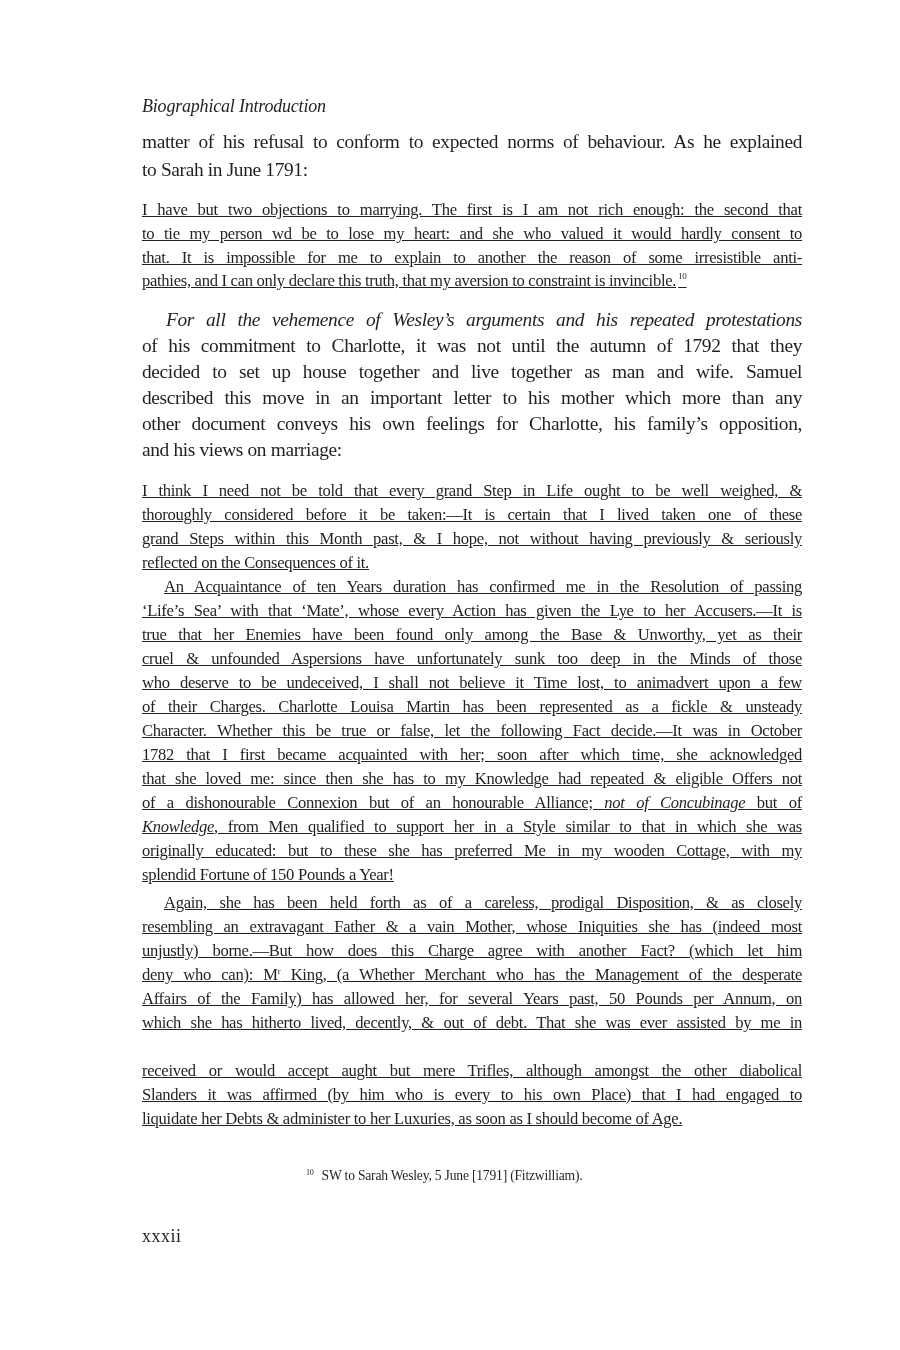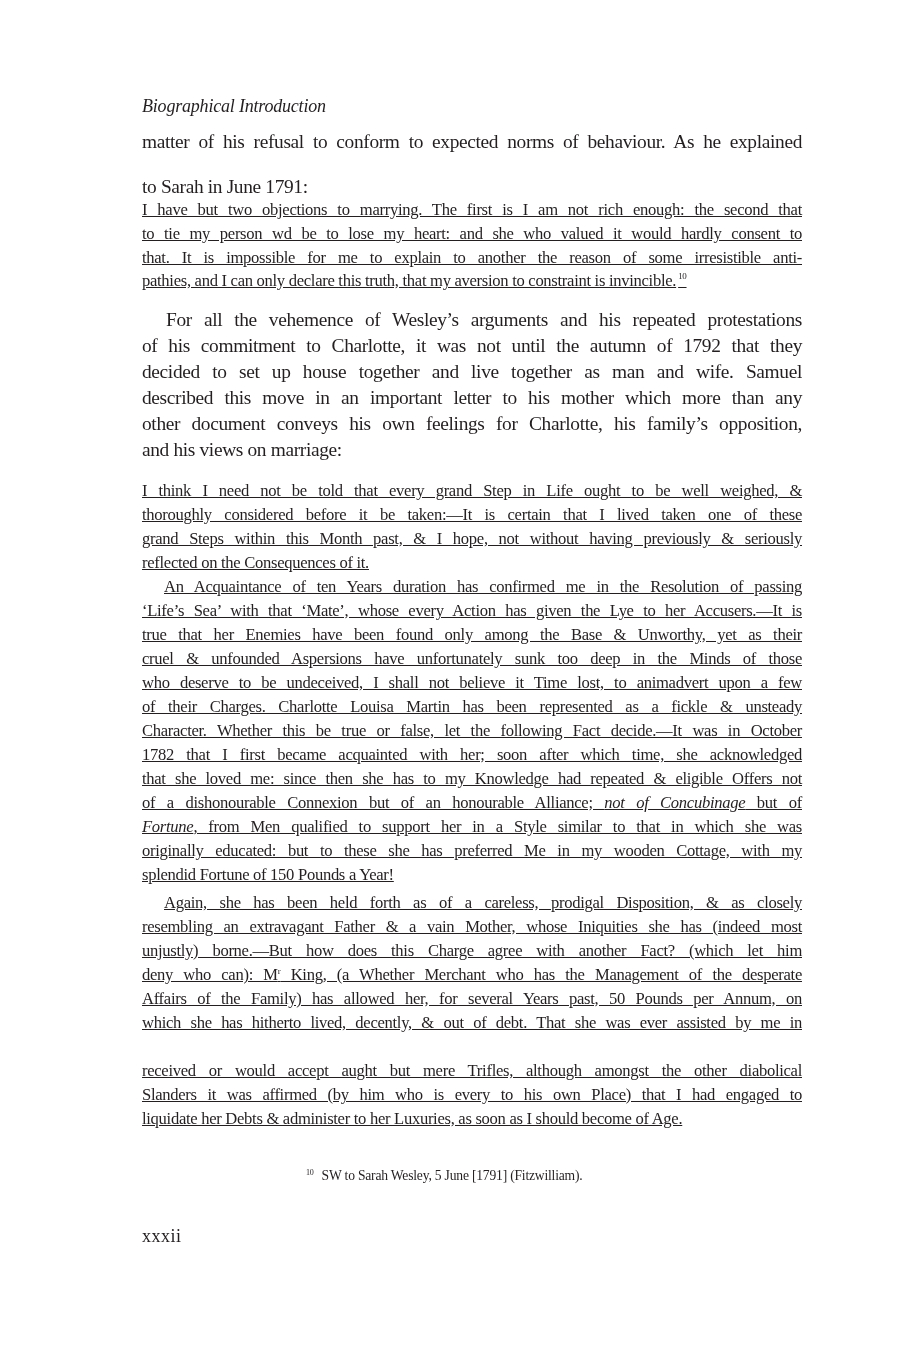--- a/index.html
+++ b/index.html
@@ -5,37 +5,37 @@
   html, body { margin: 0; padding: 0; background: #ffffff; }
   body { width: 900px; height: 1350px; position: relative; overflow: hidden;
          font-family: "Liberation Serif", "DejaVu Serif", serif; color: #231f20; }
   .page { position: absolute; left: 0; top: 0; width: 900px; height: 1350px; }
   .running-head { position: absolute; left: 142px; top: 96px; font-size: 18px; font-style: italic; letter-spacing: -0.2px; }
   .line { position: absolute; left: 142px; width: 660px; white-space: nowrap; text-align: justify; text-align-last: justify; }
   .line.last { text-align-last: left; }
   .body { font-size: 19.4px; letter-spacing: -0.35px; }
   .quote { font-size: 16.6px; letter-spacing: -0.3px; text-decoration: underline; }
   .indent { padding-left: 22px; width: 638px; }
-  .indent-body { padding-left: 24px; width: 636px; }
+  .indent-body { padding-left: 24px; width: 636px; font-style: italic; }
   sup.fn { font-size: 9px; vertical-align: 7px; margin-left: 2px; }
   sup.mr { font-size: 9px; vertical-align: 6px; }
   .footnote { position: absolute; left: 306px; top: 1168px; font-size: 13.6px; letter-spacing: -0.2px; white-space: nowrap; }
   .footnote sup { font-size: 8px; vertical-align: 5px; margin-right: 8px; }
   .folio { position: absolute; left: 142px; top: 1226px; font-size: 18px; letter-spacing: 0.5px; }
   i { font-style: italic; }
 </style>
 </head>
 <body>
 
 <div class="page">
 
   <div class="running-head">Biographical Introduction</div>
 
   <div class="line body" style="top:131px">matter of his refusal to conform to expected norms of behaviour. As he explained</div>
-  <div class="line body last" style="top:176px">to Sarah in June 1791:</div>
+  <div class="line body last" style="top:159px">to Sarah in June 1791:</div>
 
   <div class="line quote" style="top:200px">I have but two objections to marrying. The first is I am not rich enough: the second that</div>
   <div class="line quote" style="top:224px">to tie my person wd be to lose my heart: and she who valued it would hardly consent to</div>
   <div class="line quote" style="top:248px">that. It is impossible for me to explain to another the reason of some irresistible anti-</div>
   <div class="line quote last" style="top:271px"><span>pathies, and I can only declare this truth, that my aversion to constraint is invincible.</span><sup class="fn">10</sup></div>
 
   <div class="line body indent-body" style="top:309px">For all the vehemence of Wesley’s arguments and his repeated protestations</div>
   <div class="line body" style="top:335px">of his commitment to Charlotte, it was not until the autumn of 1792 that they</div>
   <div class="line body" style="top:361px">decided to set up house together and live together as man and wife. Samuel</div>
   <div class="line body" style="top:387px">described this move in an important letter to his mother which more than any</div>
@@ -50,21 +50,21 @@
   <div class="line quote indent" style="top:577px">An Acquaintance of ten Years duration has confirmed me in the Resolution of passing</div>
   <div class="line quote" style="top:601px">‘Life’s Sea’ with that ‘Mate’, whose every Action has given the Lye to her Accusers.—It is</div>
   <div class="line quote" style="top:625px">true that her Enemies have been found only among the Base &amp; Unworthy, yet as their</div>
   <div class="line quote" style="top:649px">cruel &amp; unfounded Aspersions have unfortunately sunk too deep in the Minds of those</div>
   <div class="line quote" style="top:673px">who deserve to be undeceived, I shall not believe it Time lost, to animadvert upon a few</div>
   <div class="line quote" style="top:697px">of their Charges. Charlotte Louisa Martin has been represented as a fickle &amp; unsteady</div>
   <div class="line quote" style="top:721px">Character. Whether this be true or false, let the following Fact decide.—It was in October</div>
   <div class="line quote" style="top:745px">1782 that I first became acquainted with her; soon after which time, she acknowledged</div>
   <div class="line quote" style="top:769px">that she loved me: since then she has to my Knowledge had repeated &amp; eligible Offers not</div>
   <div class="line quote" style="top:793px"><span>of a dishonourable Connexion but of an honourable Alliance; </span><i>not of Concubinage</i><span> but of</span></div>
-  <div class="line quote" style="top:817px"><i>Fortune</i><span>, from Men qualified to support her in a Style similar to that in which she was</span></div>
+  <div class="line quote" style="top:817px"><i>Knowledge</i><span>, from Men qualified to support her in a Style similar to that in which she was</span></div>
   <div class="line quote" style="top:841px">originally educated: but to these she has preferred Me in my wooden Cottage, with my</div>
   <div class="line quote last" style="top:865px">splendid Fortune of 150 Pounds a Year!</div>
 
   <div class="line quote indent" style="top:893px">Again, she has been held forth as of a careless, prodigal Disposition, &amp; as closely</div>
   <div class="line quote" style="top:917px">resembling an extravagant Father &amp; a vain Mother, whose Iniquities she has (indeed most</div>
   <div class="line quote" style="top:941px">unjustly) borne.—But how does this Charge agree with another Fact? (which let him</div>
   <div class="line quote" style="top:965px"><span>deny who can): M</span><sup class="mr">r</sup><span> King, (a Whether Merchant who has the Management of the desperate</span></div>
   <div class="line quote" style="top:989px">Affairs of the Family) has allowed her, for several Years past, 50 Pounds per Annum, on</div>
   <div class="line quote" style="top:1013px">which she has hitherto lived, decently, &amp; out of debt. That she was ever assisted by me in</div>
   <div class="line quote" style="top:1061px">received or would accept aught but mere Trifles, although amongst the other diabolical</div>

